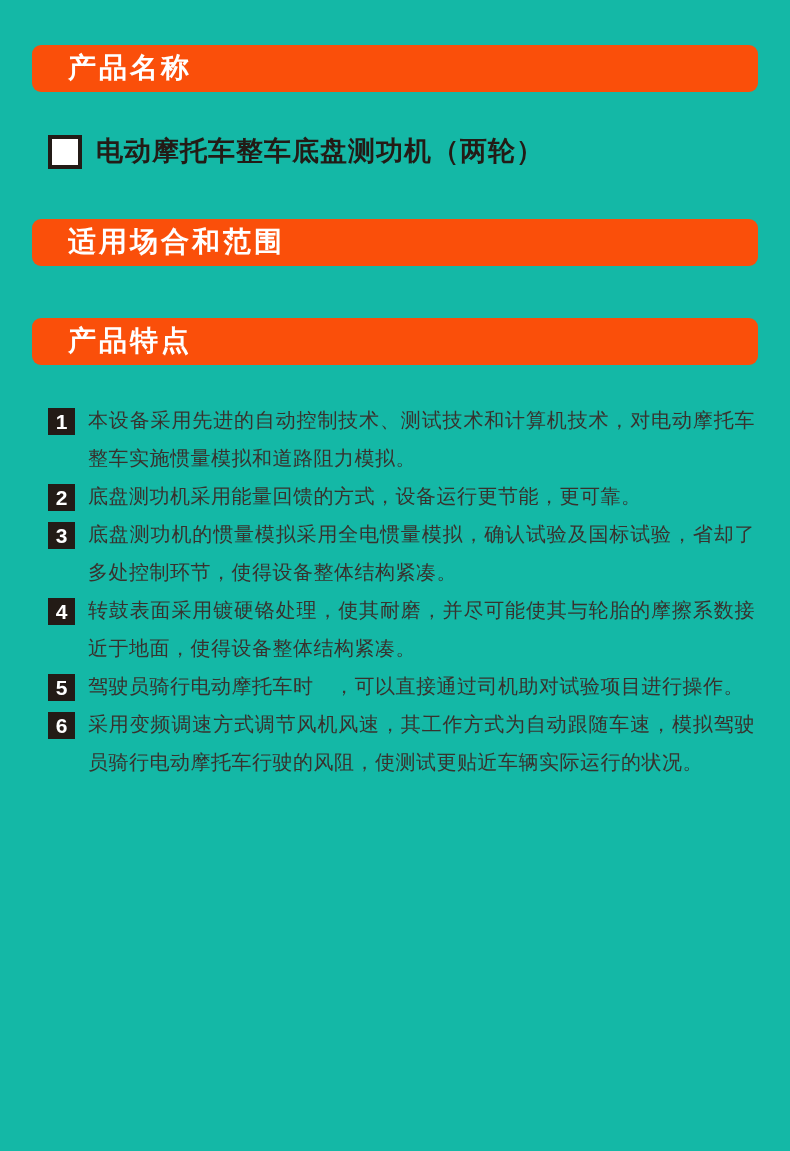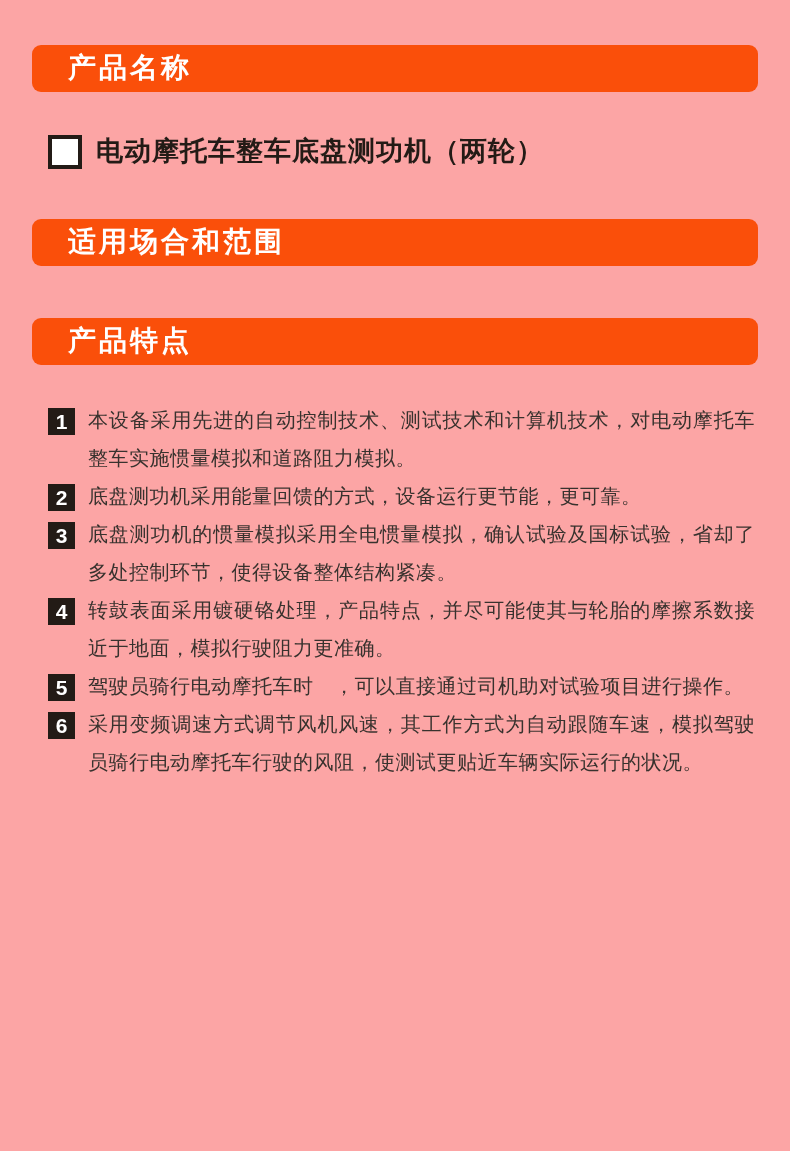--- a/index.html
+++ b/index.html
@@ -5,21 +5,21 @@
   html, body {
     margin: 0;
     padding: 0;
     background: #ffffff;
   }
   .page {
     position: relative;
     width: 790px;
     height: 1151px;
     margin: 0 auto;
-    background: #fca5a5;
+    background: #14b8a6;
     box-sizing: border-box;
     padding-top: 45px;
     overflow: hidden;
     font-family: "Liberation Sans", sans-serif;
     color: #38322e;
   }
   
   .banner {
     margin: 0 32px;
     height: 47px;
@@ -138,21 +138,21 @@
         <li class="feature-item">
           <span class="num-badge">2</span>
           <span class="feature-text">底盘测功机采用能量回馈的方式，设备运行更节能，更可靠。</span>
         </li>
         <li class="feature-item">
           <span class="num-badge">3</span>
           <span class="feature-text">底盘测功机的惯量模拟采用全电惯量模拟，确认试验及国标试验，省却了多处控制环节，使得设备整体结构紧凑。</span>
         </li>
         <li class="feature-item">
           <span class="num-badge">4</span>
-          <span class="feature-text">转鼓表面采用镀硬铬处理，产品特点，并尽可能使其与轮胎的摩擦系数接近于地面，模拟行驶阻力更准确。</span>
+          <span class="feature-text">转鼓表面采用镀硬铬处理，使其耐磨，并尽可能使其与轮胎的摩擦系数接近于地面，使得设备整体结构紧凑。</span>
         </li>
         <li class="feature-item">
           <span class="num-badge">5</span>
           <span class="feature-text">驾驶员骑行电动摩托车时　，可以直接通过司机助对试验项目进行操作。</span>
         </li>
         <li class="feature-item">
           <span class="num-badge">6</span>
           <span class="feature-text">采用变频调速方式调节风机风速，其工作方式为自动跟随车速，模拟驾驶员骑行电动摩托车行驶的风阻，使测试更贴近车辆实际运行的状况。</span>
         </li>
       </ol>

